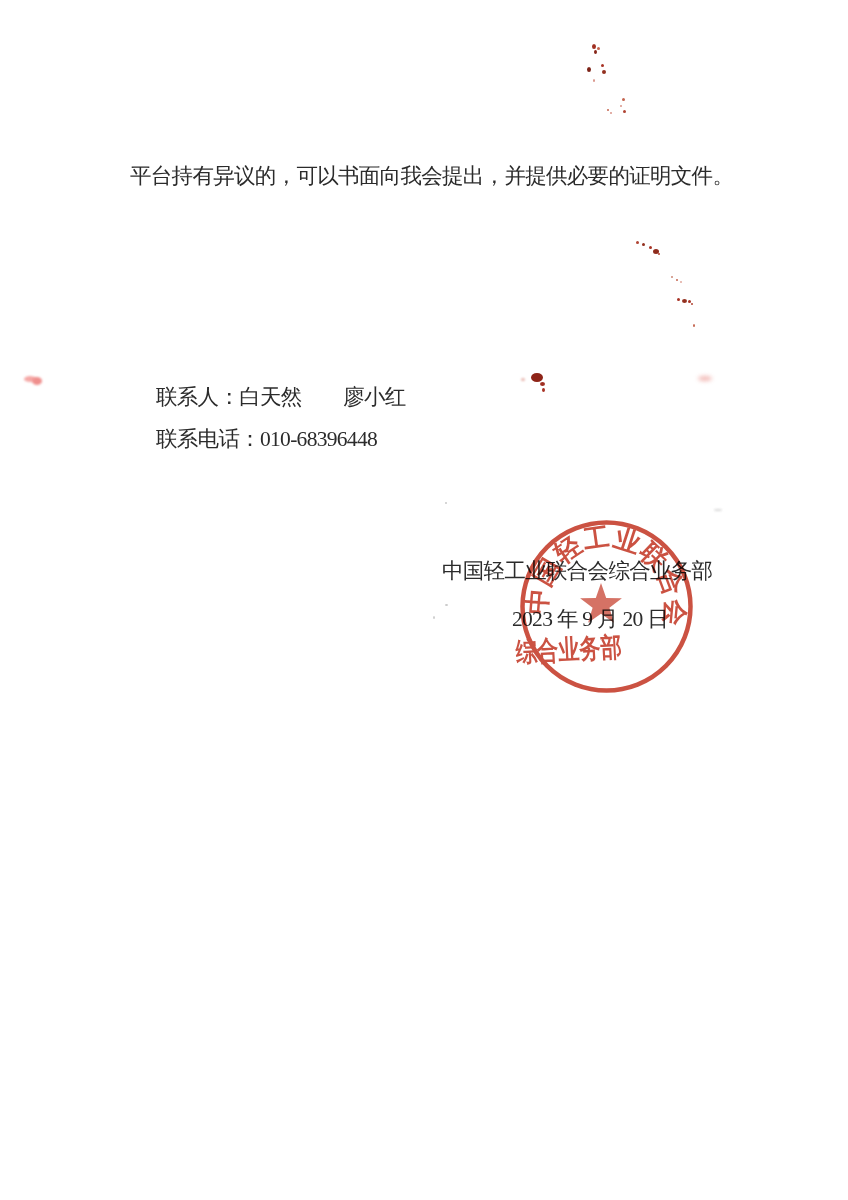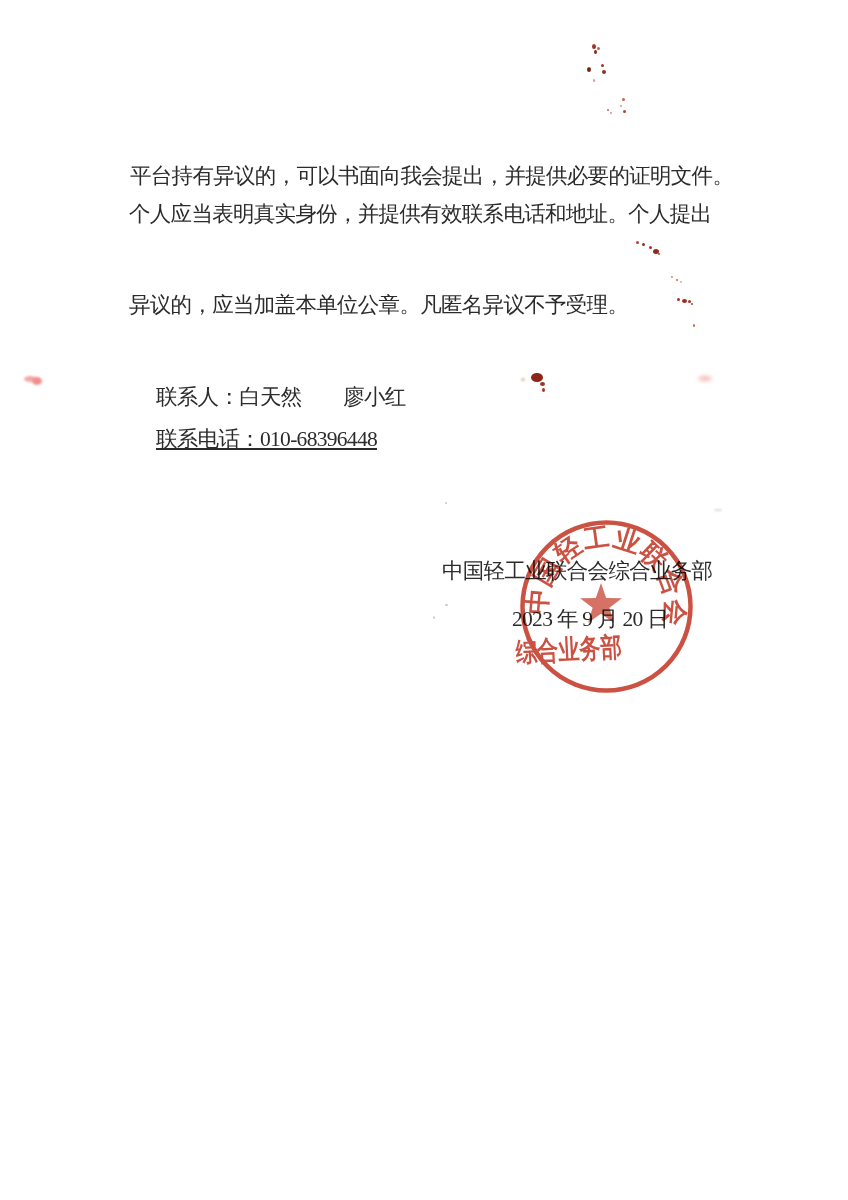--- a/index.html
+++ b/index.html
@@ -18,21 +18,21 @@
     color:#2b2b2b;
     white-space:pre;
   }
   .l1{left:130px;top:118px;margin-top:48px;}
   .l2{left:129px;top:160px;}
   .l3{left:129px;top:204px;}
   .l4{left:129px;top:250px;}
   .l5{left:129px;top:295px;}
   .l6{left:156px;top:336px;}
   .l7{left:156px;top:387px;text-align:center;}
-  .l8{left:156px;top:429px;text-decoration:underline;}
+  .l8{left:156px;top:429px;}
   .sig-org{left:442px;top:561px;}
   .sig-date{left:512px;top:609px;}
   .stamp{
     position:absolute;
     left:512px;top:512px;
     width:190px;height:190px;
     mix-blend-mode:multiply;
     opacity:0.88;
   }
   .speck{
@@ -40,22 +40,20 @@
     border-radius:50%;
     pointer-events:none;
   }
 </style>
 </head>
 <body>
 
 <div class="page">
 
   <div class="tline l1">平台持有异议的，可以书面向我会提出，并提供必要的证明文件。</div>
-  <div class="tline l3">个人应当表明真实身份，并提供有效联系电话和地址。个人提出</div>
-  <div class="tline l5">异议的，应当加盖本单位公章。凡匿名异议不予受理。</div>
   <div class="tline l7">联系人：白天然　　廖小红</div>
   <div class="tline l8">联系电话：010-68396448</div>
 
   <div class="tline sig-org">中国轻工业联合会综合业务部</div>
   <div class="tline sig-date">2023 年 9 月 20 日</div>
 
   <svg class="stamp" viewBox="0 0 190 190" xmlns="http://www.w3.org/2000/svg">
     <circle cx="94.5" cy="94.5" r="84" fill="none" stroke="#c43a28" stroke-width="4.5"></circle>
     <g transform="rotate(5 94.5 94.5)">
       <defs>

